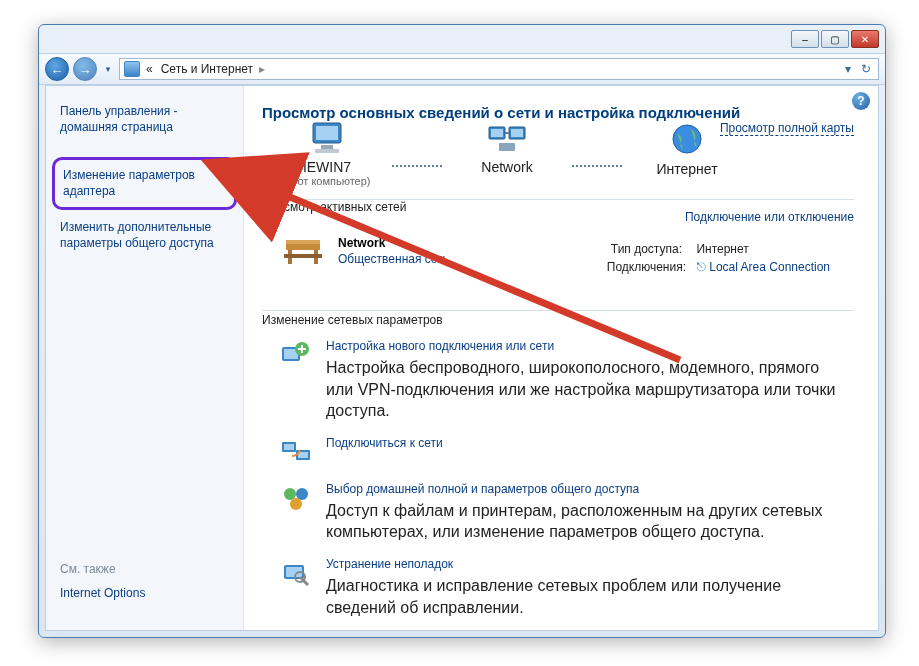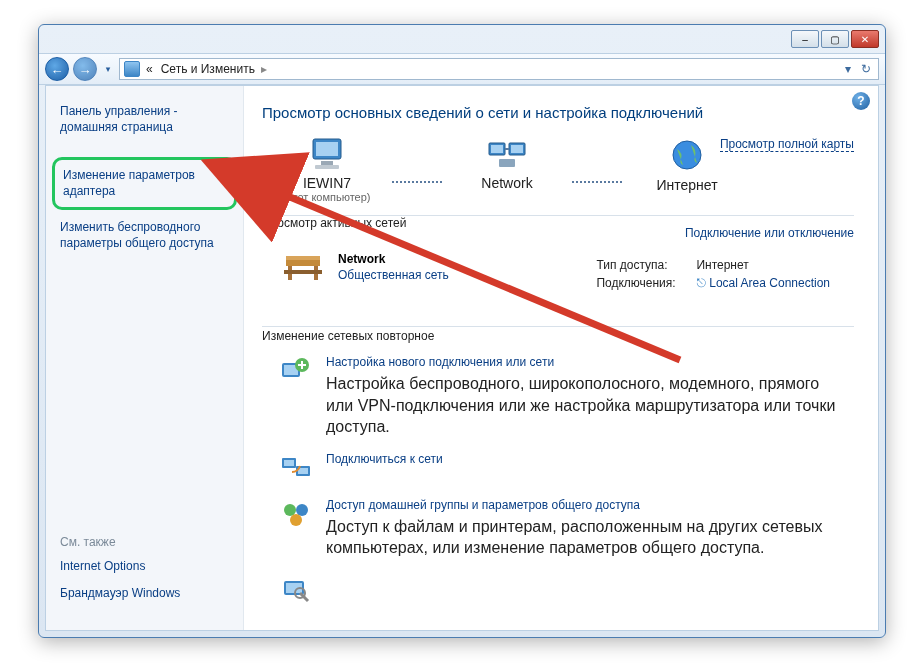--- a/index.html
+++ b/index.html
@@ -126,21 +126,21 @@
     color: #0a3f85;
     text-decoration: none;
     display: block;
     font-size: 12px;
     line-height: 1.3;
     margin-bottom: 12px;
     cursor: pointer;
   }
   .sidebar .lnk.home { color: #0a3f85; }
   .sidebar .boxed {
-    border: 3px solid #22c55e;
+    border: 3px solid #6d28d9;
     border-radius: 10px;
     padding: 8px 8px;
     margin: 0 6px 10px 6px;
   }
   .sidebar .boxed .lnk { margin-bottom: 0; }
   .sidebar .also {
     margin-top: auto;
     padding: 12px 14px 16px 14px;
   }
   .sidebar .also .hdr { color:#7b8a99; font-size:12px; margin-bottom:10px; }
@@ -156,22 +156,21 @@
     border-radius: 50%;
     background: radial-gradient(circle at 35% 30%, #6fb1e8, #1f5ea0);
     color: #fff; font-weight: bold;
     display: flex; align-items: center; justify-content: center;
     font-size: 12px;
     cursor: pointer;
   }
   h1.title {
     color: #003e7e;
     font-size: 15px;
-    font-weight: normal;
-    margin-bottom: 16px;
+    font-weight: bold;
   }
   .maprow {
     display: flex;
     align-items: flex-start;
     gap: 0;
     margin-bottom: 12px;
     position: relative;
   }
   .mapitem {
     text-align: center;
@@ -251,44 +250,43 @@
     <button class="close">✕</button>
   </div>
 
   <div class="toolbar">
     <div class="navbtn">←</div>
     <div class="navbtn dim">→</div>
     <div class="navdrop">▾</div>
     <div class="addr">
       <span class="addr-icon"></span>
       <span class="seg">«</span>
-      <span class="seg">Сеть и Изменить</span>
+      <span class="seg">Сеть и Интернет</span>
       <span class="sep">▸</span>
       <span class="tail">
         <span>▾</span>
         <span>↻</span>
       </span>
     </div>
   </div>
 
   <div class="client">
     <div class="sidebar">
       <div class="pane-top">
         <span class="lnk home">Панель управления - домашняя страница</span>
       </div>
       <div class="boxed">
         <span class="lnk">Изменение параметров адаптера</span>
       </div>
       <div style="padding:0 14px;">
-        <span class="lnk">Изменить беспроводного параметры общего доступа</span>
+        <span class="lnk">Изменить дополнительные параметры общего доступа</span>
       </div>
       <div class="also">
         <div class="hdr">См. также</div>
         <span class="lnk">Internet Options</span>
-        <span class="lnk">Брандмауэр Windows</span>
       </div>
     </div>
 
     <div class="main">
       <div class="help">?</div>
       <h1 class="title">Просмотр основных сведений о сети и настройка подключений</h1>
 
       <div class="maprow">
         <span class="fullmap">Просмотр полной карты</span>
         <div class="mapitem">
@@ -344,38 +342,38 @@
                   <rect x="6" y="16" width="4" height="14" fill="#a8723a"></rect>
                   <rect x="32" y="16" width="4" height="14" fill="#a8723a"></rect>
                   <rect x="2" y="20" width="38" height="4" fill="#8a5e2e"></rect>
                 </svg>
             </span>
             <div>
               <div class="netname">Network</div>
               <div class="nettype">Общественная сеть</div>
             </div>
           </div>
-          <div class="netprops" style="top:8px;">
+          <div class="netprops" style="top:8px;text-align:center;">
             <div class="prow">
               <span class="plabel">Тип доступа:</span>
               <span class="pval">Интернет</span>
             </div>
             <div class="prow">
               <span class="plabel">Подключения:</span>
               <span class="pval">
                 <span style="color:#3d86c6;">⎋</span>
                 <a>Local Area Connection</a>
               </span>
             </div>
           </div>
         </div>
       </div>
 
       <div class="section tasks">
-        <span class="section-hdr">Изменение сетевых повторное</span>
+        <span class="section-hdr">Изменение сетевых параметров</span>
 
         <div class="task">
           <div class="ticon">
             <svg width="32" height="32">
                 <rect x="2" y="8" width="18" height="14" rx="2" fill="#3d86c6"></rect>
                 <rect x="4" y="10" width="14" height="10" fill="#a7d1f2"></rect>
                 <circle cx="22" cy="10" r="7" fill="#5cb85c"></circle>
                 <path d="M22 6 L22 14 M18 10 L26 10" stroke="#fff" stroke-width="2"></path>
               </svg>
           </div>
@@ -402,33 +400,37 @@
 
         <div class="task">
           <div class="ticon">
             <svg width="32" height="32">
                 <circle cx="10" cy="12" r="6" fill="#5cb85c"></circle>
                 <circle cx="22" cy="12" r="6" fill="#3d86c6"></circle>
                 <circle cx="16" cy="22" r="6" fill="#e0a030"></circle>
               </svg>
           </div>
           <div class="tbody">
-            <div class="thead">Доступ домашней группы и параметров общего доступа</div>
+            <div class="thead">Выбор домашней полной и параметров общего доступа</div>
             <div class="tdesc">Доступ к файлам и принтерам, расположенным на других сетевых компьютерах, или изменение параметров общего доступа.</div>
           </div>
         </div>
 
         <div class="task">
           <div class="ticon">
             <svg width="32" height="32">
                 <rect x="4" y="8" width="20" height="14" rx="2" fill="#3d86c6"></rect>
                 <rect x="6" y="10" width="16" height="10" fill="#a7d1f2"></rect>
                 <path d="M20 20 L28 28" stroke="#888" stroke-width="3"></path>
                 <circle cx="20" cy="20" r="5" fill="none" stroke="#888" stroke-width="2"></circle>
               </svg>
+          </div>
+          <div class="tbody">
+            <div class="thead">Устранение неполадок</div>
+            <div class="tdesc">Диагностика и исправление сетевых проблем или получение сведений об исправлении.</div>
           </div>
         </div>
       </div>
     </div>
   </div>
 </div>
 
 <svg class="arrow" style="left:0;top:0;" width="919" height="666">
   <defs>
     <marker id="ah" markerWidth="14" markerHeight="14" refX="2" refY="7" orient="auto">

